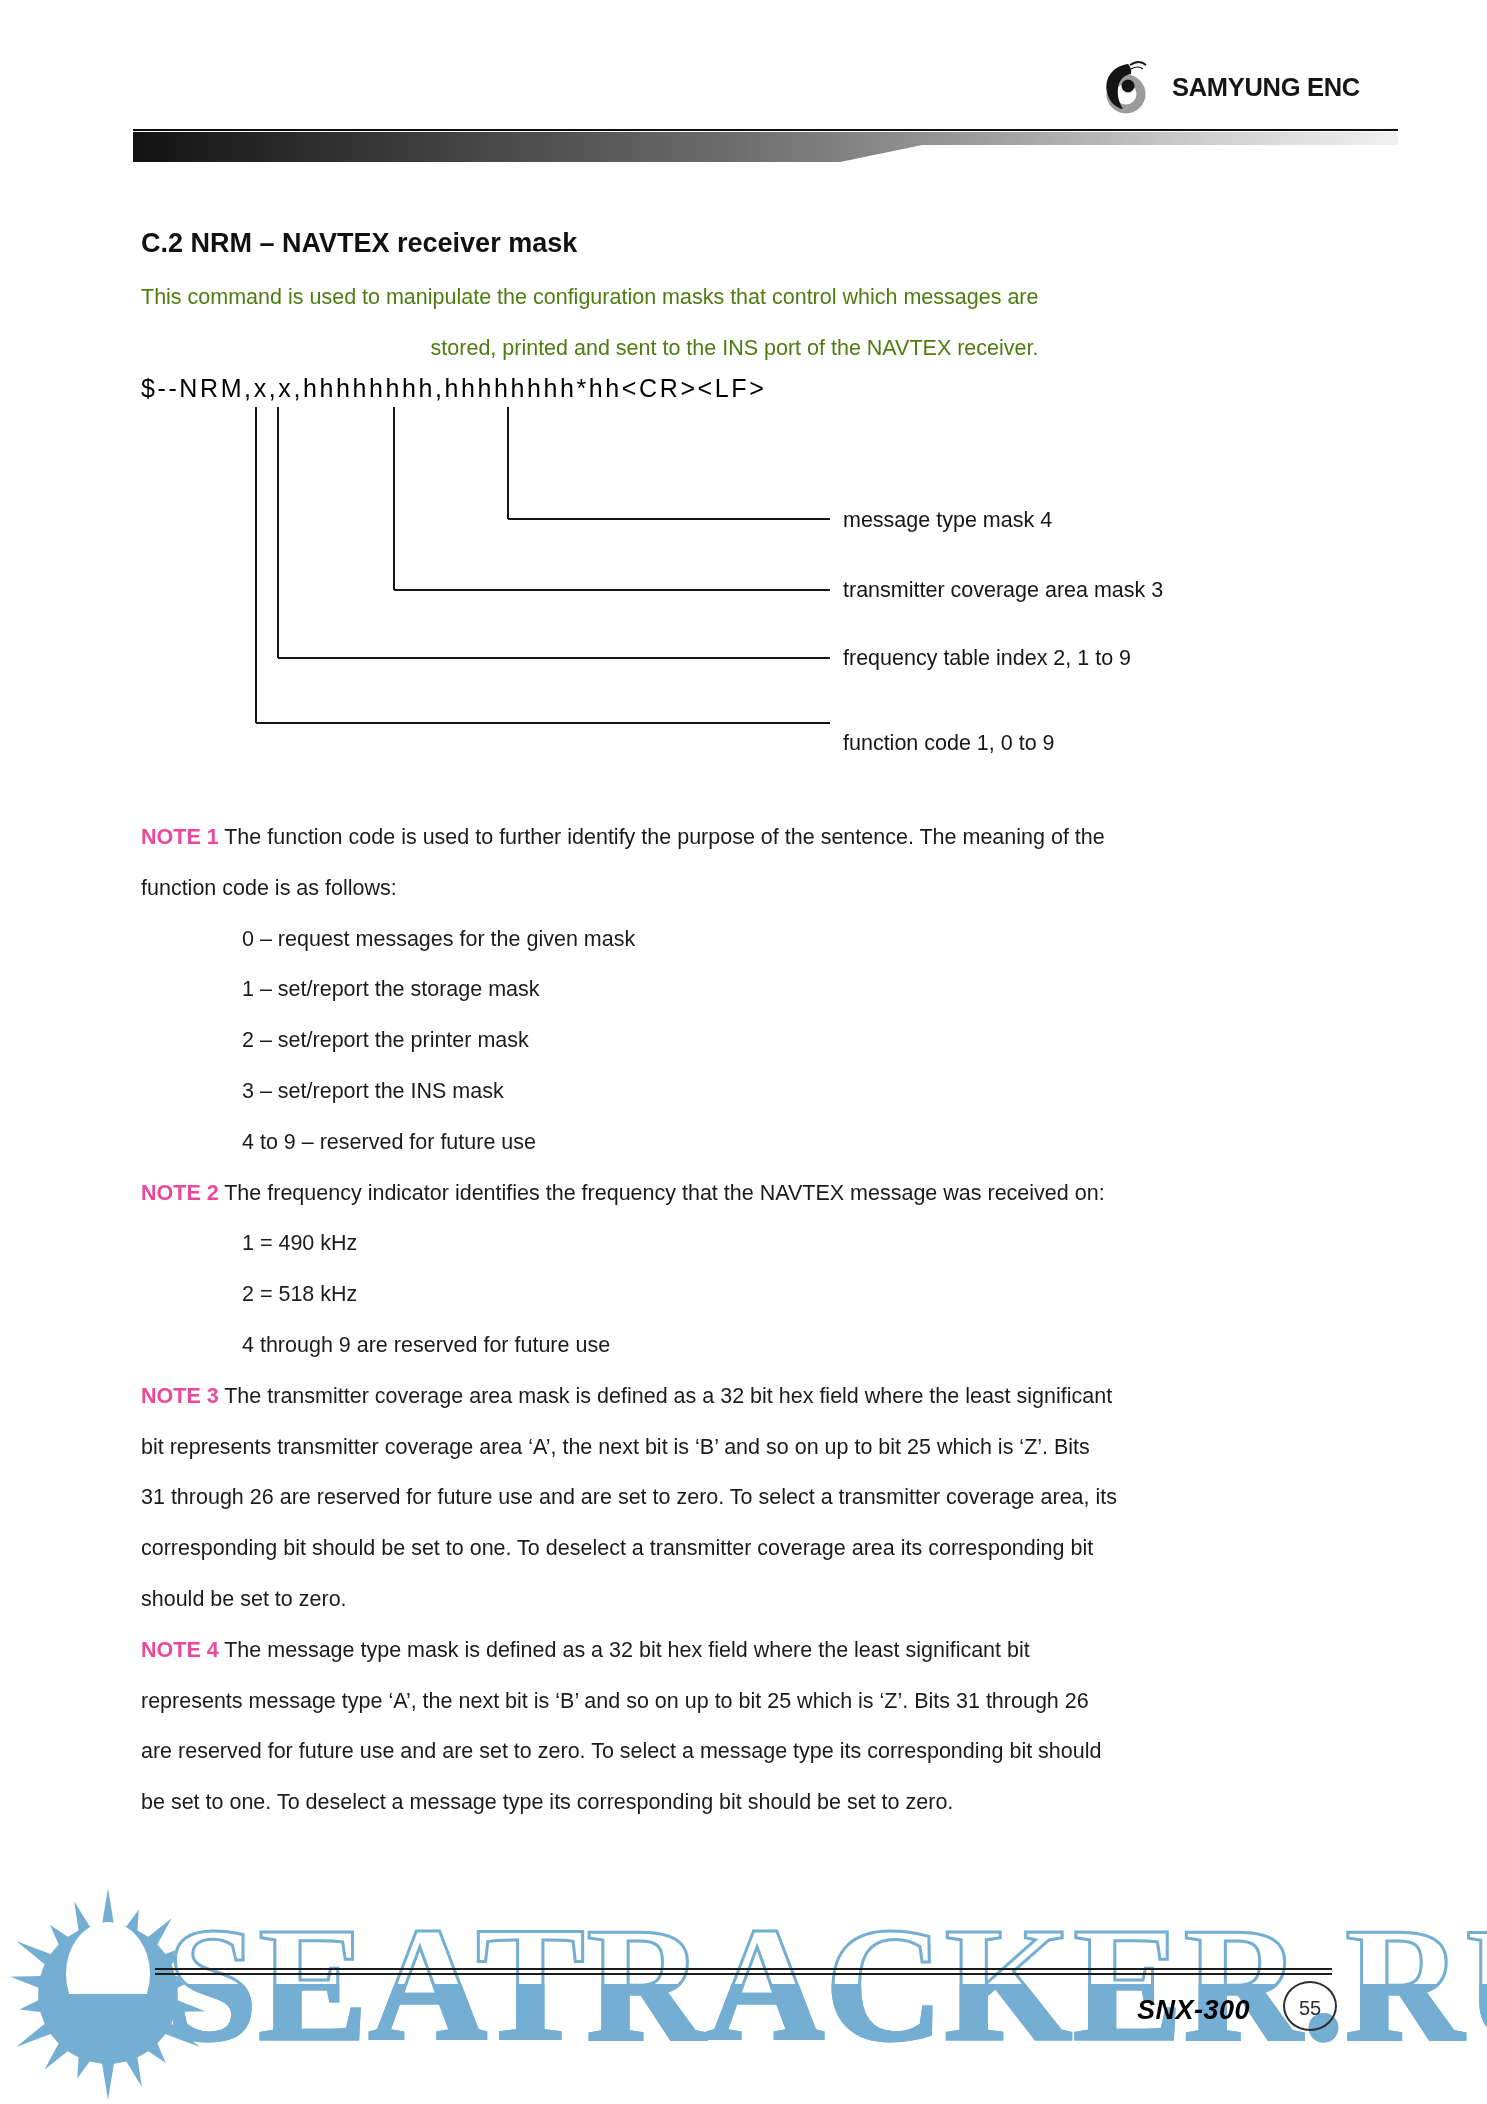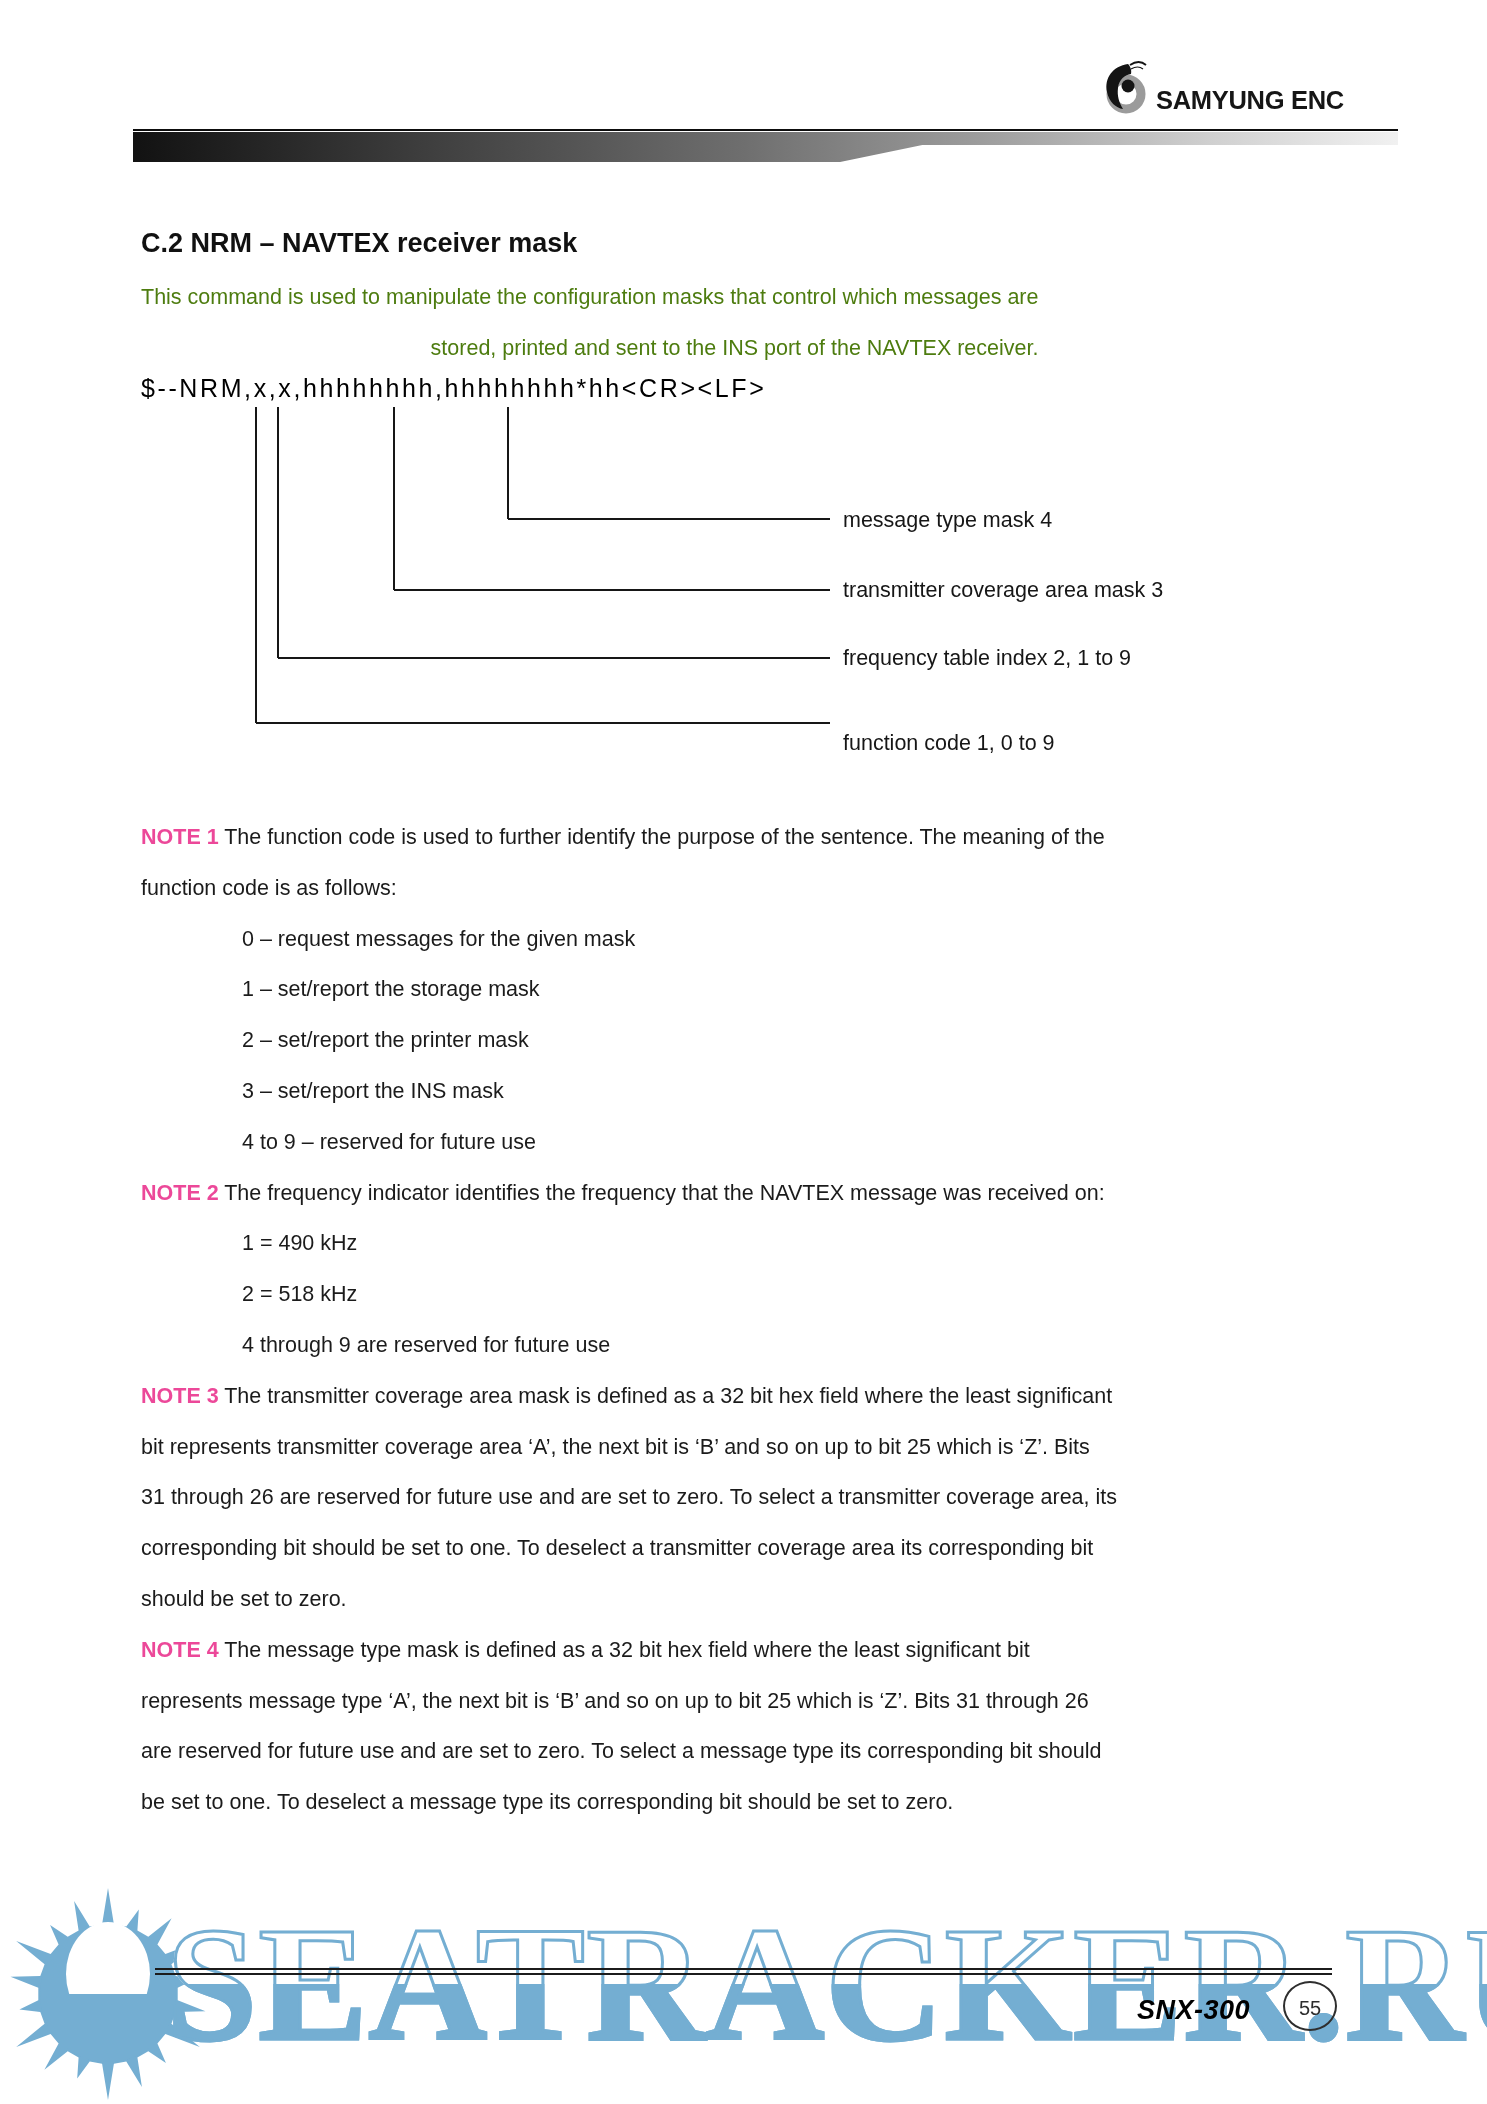--- a/index.html
+++ b/index.html
@@ -1,20 +1,20 @@
 <!DOCTYPE html>
 <html style="--wm: #74aed2;"><head>
 <meta charset="utf-8">
 <style>
   html,body{margin:0;padding:0;background:#888;}
   .page{position:relative;width:1487px;height:2104px;background:#ffffff;overflow:hidden;
         font-family:"Liberation Sans",sans-serif;color:#1b1b1b;}
 
   
-  .logo{position:absolute;left:1100px;top:58px;display:flex;align-items:flex-end;gap:8px;}
+  .logo{position:absolute;left:1100px;top:58px;display:flex;align-items:center;gap:24px;}
   .brand{font-size:26px;font-weight:700;letter-spacing:-0.3px;color:#161616;transform:scaleX(0.98);transform-origin:left;}
   .header-line{position:absolute;left:133px;top:129px;width:1265px;height:2px;background:#0d0d0d;}
   .header-bar{position:absolute;left:133px;top:132px;width:1265px;height:30px;
       background:linear-gradient(90deg,#121212 0%,#3c3c3c 22%,#6e6e6e 48%,#9a9a9a 66%,#cfcfcf 85%,#f1f1f1 100%);
       clip-path:polygon(0 0,100% 0,100% 43%,62.4% 43%,55.9% 100%,0 100%);}
 
   
   .title{position:absolute;left:141px;top:228px;font-size:27px;font-weight:700;color:#111;}
   .intro{position:absolute;left:141px;top:272px;font-size:21.5px;line-height:50.5px;color:#4d7c0f;text-align:right;}
   .command{position:absolute;left:141px;top:374px;font-size:25px;letter-spacing:2.6px;color:#000000;}

